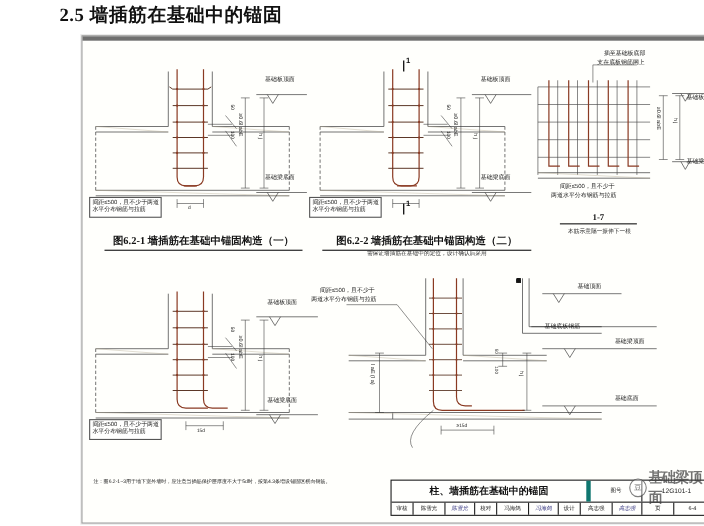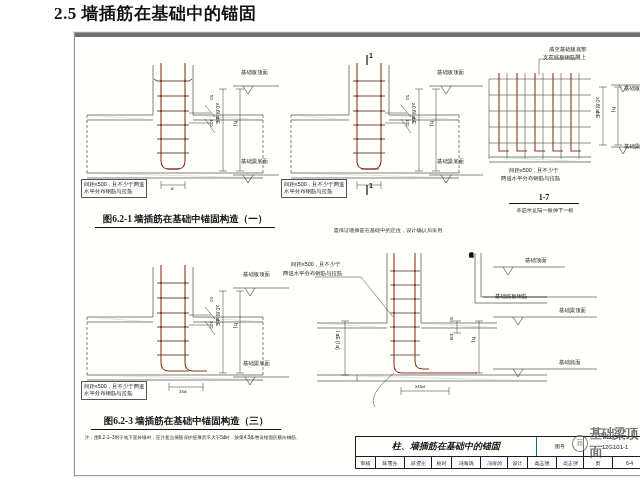--- a/index.html
+++ b/index.html
@@ -81,21 +81,21 @@
     position:absolute;left:276px;bottom:2px;width:290px;height:31px;
     border:1.1px solid #1d1d1d;background:#fffffd;
     display:flex;flex-direction:column;
   }
   .tb-main{
     flex:1;display:flex;border-bottom:1px solid #1d1d1d;
   }
   .tb-title{
     flex:1;display:flex;align-items:center;justify-content:center;
     font-family:"Liberation Serif","DejaVu Serif",serif;
-    font-weight:700;font-size:9px;color:#111;border-right:1px solid #0f766e;font-style:italic;
+    font-weight:700;font-size:9px;color:#111;border-right:4px solid #0f766e;
   }
   .tb-code{
     width:46px;display:flex;flex-direction:column;align-items:center;justify-content:center;
     font-size:5px;color:#111;border-right:1px solid #1d1d1d;line-height:1.3;
   }
   .tb-codeval{width:62px;display:flex;align-items:center;justify-content:center;font-size:6px;}
   .tb-sign{height:11px;display:flex;font-size:5px;color:#111;}
   .tb-sign > div{
     display:flex;align-items:center;justify-content:center;
     border-right:1px solid #1d1d1d;padding:0 1px;white-space:nowrap;
@@ -304,20 +304,21 @@
         <div class="dimv" style="left:124px;top:50px;">≥0.6l abE</div>
         <div class="dimv" style="left:142px;top:68px;">h j</div>
         <div class="dimv" style="left:118px;top:42px;font-size:4.4px;">50</div>
         <div class="dimv" style="left:118px;top:66px;font-size:4.4px;">100</div>
         <div class="secmark" style="left:82px;top:-1px;">1</div>
         <div class="secmark" style="left:82px;top:129px;">1</div>
         <div class="anno box" style="left:-6px;top:126px;">
           <div>间距≤500，且不少于两道</div>
           <div>水平分布钢筋与拉筋</div>
         </div>
+        <div class="cap" style="left:6px;top:160px;width:190px;">图6.2-2  墙插筋在基础中锚固构造（二）</div>
         <div class="subcap" style="left:6px;top:174px;width:190px;">需保证墙插筋在基础中的定位，设计确认后采用</div>
       </div>
 
       <div class="fig" style="left:408px;top:8px;width:160px;height:200px;">
         <svg width="160" height="165" viewBox="0 0 160 165">
 
           <g stroke="#333" stroke-width="0.5" fill="none">
             <line x1="52" y1="28" x2="52" y2="12"></line>
             <line x1="52" y1="12" x2="92" y2="12"></line>
           </g>
@@ -448,21 +449,20 @@
         <div class="lvl" style="left:160px;top:105px;">基础梁底面</div>
         <div class="dimv" style="left:132px;top:50px;">≥0.6l abE</div>
         <div class="dimv" style="left:150px;top:68px;">h j</div>
         <div class="dimv" style="left:126px;top:42px;font-size:4.4px;">50</div>
         <div class="dimv" style="left:126px;top:66px;font-size:4.4px;">100</div>
         <div class="dimh" style="left:96px;top:134px;font-size:4.4px;">15d</div>
         <div class="anno box" style="left:-2px;top:126px;">
           <div>间距≤500，且不少于两道</div>
           <div>水平分布钢筋与拉筋</div>
         </div>
-        <div class="cap" style="left:8px;top:160px;width:190px;">图6.2-3  墙插筋在基础中锚固构造（三）</div>
       </div>
 
       <div class="fig" style="left:218px;top:206px;width:340px;height:190px;">
         <svg width="340" height="170" viewBox="0 0 340 170">
 
           <g stroke="#4a4a4a" stroke-width="0.7" fill="none">
             <line x1="178" y1="8" x2="178" y2="58"></line>
             <line x1="184" y1="8" x2="184" y2="52"></line>
             <line x1="178" y1="58" x2="250" y2="58"></line>
             <line x1="184" y1="52" x2="250" y2="52"></line>

